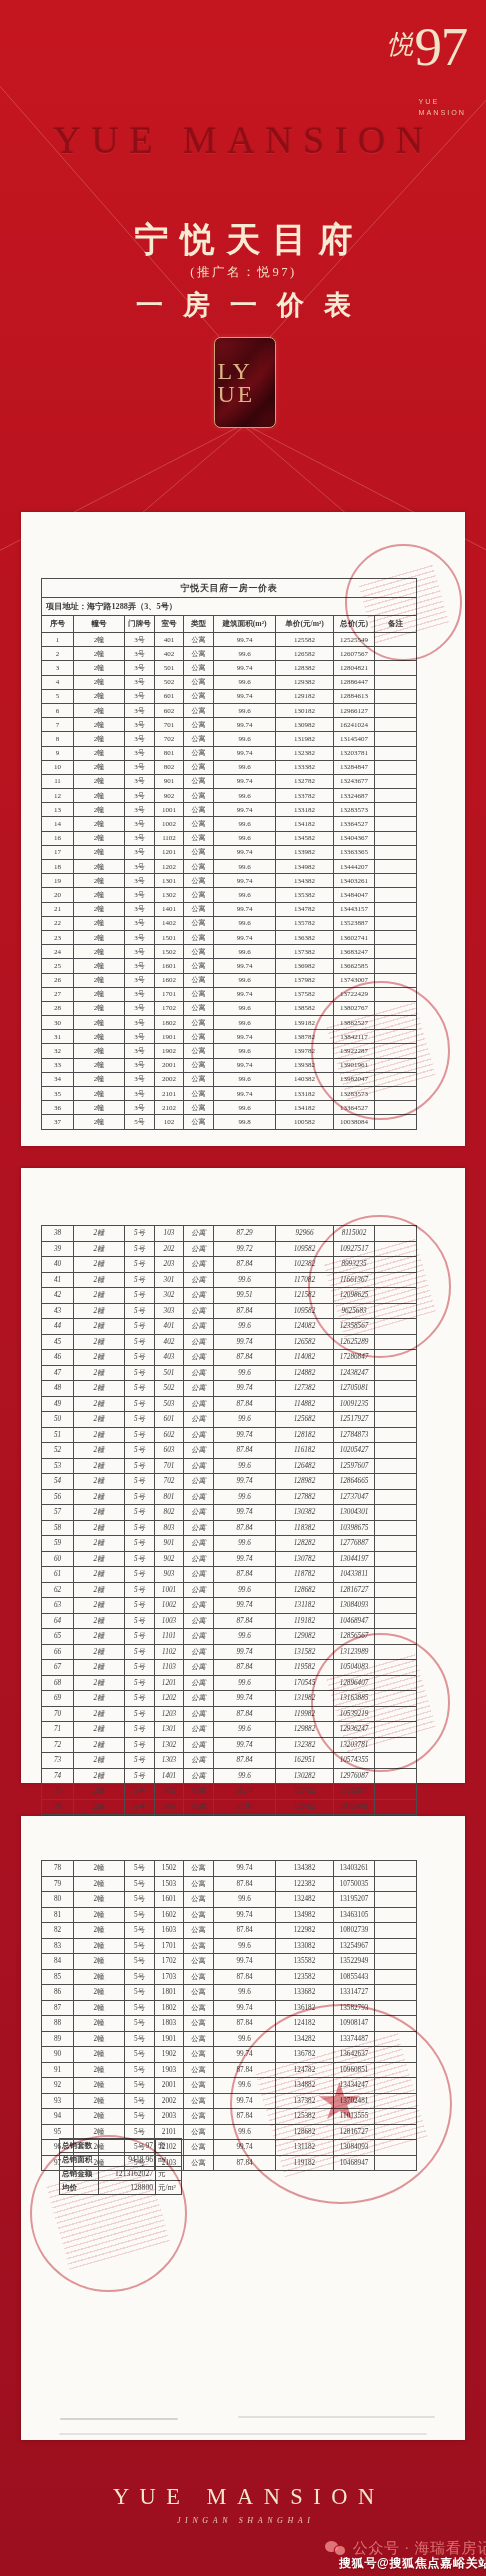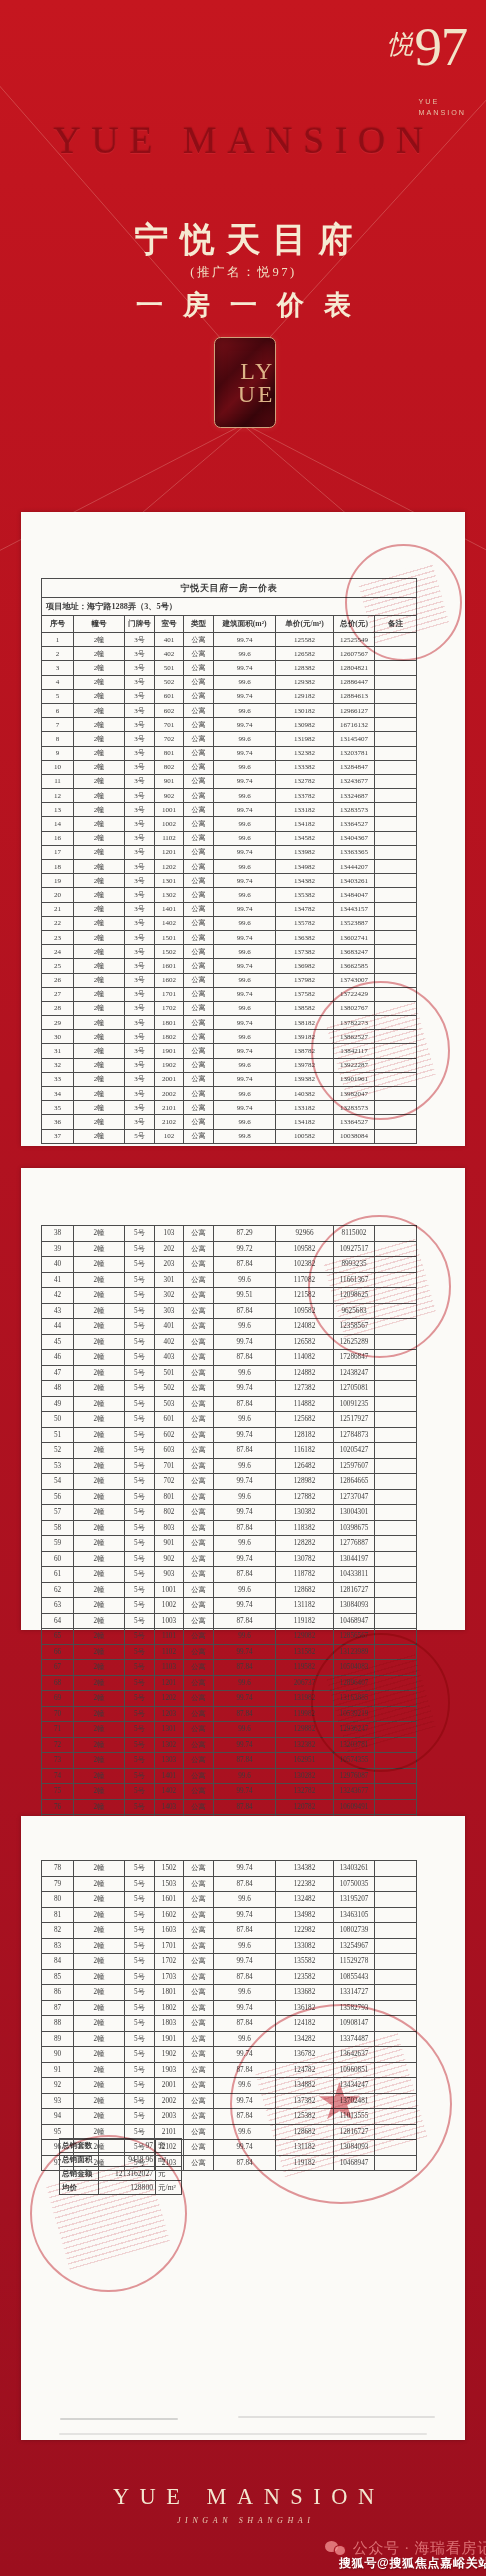--- a/index.html
+++ b/index.html
@@ -18,26 +18,26 @@
           text-shadow:0 0.7px 0.7px rgba(255,120,120,.18),0 -0.7px 1.3px rgba(60,0,0,.35);opacity:.8;}
   .hero-title{position:absolute;top:217px;width:100%;text-align:center;color:#f6ead2;
               font-size:34px;font-weight:600;letter-spacing:12px;text-indent:12px;}
   .hero-sub{position:absolute;top:264px;width:100%;text-align:center;color:#f0e0c4;
             font-size:12.5px;letter-spacing:2.6px;}
   .hero-banner{position:absolute;top:287px;width:100%;text-align:center;color:#f6ead2;
                font-size:27px;font-weight:700;letter-spacing:20px;text-indent:20px;}
   .monogram{position:absolute;left:214px;top:337px;width:60px;height:89px;border:1.3px solid #cfa27b;border-radius:6.6px;
             background:linear-gradient(135deg,#7a1018 0%,#4a070e 35%,#6b0c14 55%,#38050a 78%,#5c0a11 100%);
             box-shadow:0 0 12px rgba(0,0,0,.35) inset,0 0 6.6px rgba(255,200,160,.15);
-            display:flex;flex-direction:column;align-items:flex-end;justify-content:center;
+            display:flex;flex-direction:column;align-items:flex-start;justify-content:center;
             color:#dcb астра88;color:#dcb488;font-size:24px;line-height:.95;letter-spacing:2.6px;text-indent:2.6px;}
   
   .card{position:absolute;left:21px;width:444px;background:#fbfaf7;box-shadow:0 0 4px rgba(0,0,0,.25);}
   #card1{top:512px;height:634px;}
-  #card2{top:1168px;height:462px;}
+  #card2{top:1168px;height:615px;font-style:italic;}
   #card3{top:1816px;height:624px;}
   table.price{border-collapse:collapse;table-layout:fixed;width:375px;
               font-family:"Liberation Serif","DejaVu Serif",serif;color:#3b3b3b;}
   table.price td,table.price th{border:0.7px solid #4c4c4c;text-align:center;overflow:hidden;white-space:nowrap;}
   table.price{border:1.3px solid #3f3f3f;margin-left:20px;}
   .t1{margin:66px 32px 0 38px;}
   .t2{margin:57px 32px 0 38px;}
   .t3{margin:44px 32px 0 38px;padding-left:12px;}
   .t1 td{height:11.2px;font-size:7px;}
   .t2 td,.t3 td{height:12.5px;font-size:7.2px;}
@@ -210,21 +210,21 @@
             <td></td>
           </tr>
           <tr>
             <td>7</td>
             <td>2幢</td>
             <td>3号</td>
             <td>701</td>
             <td>公寓</td>
             <td>99.74</td>
             <td>130982</td>
-            <td>16716132</td>
+            <td>16241024</td>
             <td></td>
           </tr>
           <tr>
             <td>8</td>
             <td>2幢</td>
             <td>3号</td>
             <td>702</td>
             <td>公寓</td>
             <td>99.6</td>
             <td>131982</td>
@@ -431,31 +431,20 @@
           </tr>
           <tr>
             <td>28</td>
             <td>2幢</td>
             <td>3号</td>
             <td>1702</td>
             <td>公寓</td>
             <td>99.6</td>
             <td>138582</td>
             <td>13802767</td>
-            <td></td>
-          </tr>
-          <tr>
-            <td>29</td>
-            <td>2幢</td>
-            <td>3号</td>
-            <td>1801</td>
-            <td>公寓</td>
-            <td>99.74</td>
-            <td>138182</td>
-            <td>13782273</td>
             <td></td>
           </tr>
           <tr>
             <td>30</td>
             <td>2幢</td>
             <td>3号</td>
             <td>1802</td>
             <td>公寓</td>
             <td>99.6</td>
             <td>139182</td>
@@ -876,21 +865,21 @@
             <td>10504083</td>
             <td></td>
           </tr>
           <tr>
             <td>68</td>
             <td>2幢</td>
             <td>5号</td>
             <td>1201</td>
             <td>公寓</td>
             <td>99.6</td>
-            <td>206737</td>
+            <td>170545</td>
             <td>12896407</td>
             <td></td>
           </tr>
           <tr>
             <td>69</td>
             <td>2幢</td>
             <td>5号</td>
             <td>1202</td>
             <td>公寓</td>
             <td>99.74</td>
@@ -1071,21 +1060,21 @@
             <td></td>
           </tr>
           <tr>
             <td>84</td>
             <td>2幢</td>
             <td>5号</td>
             <td>1702</td>
             <td>公寓</td>
             <td>99.74</td>
             <td>135582</td>
-            <td>11529278</td>
+            <td>13522949</td>
             <td></td>
           </tr>
           <tr>
             <td>85</td>
             <td>2幢</td>
             <td>5号</td>
             <td>1703</td>
             <td>公寓</td>
             <td>87.84</td>
             <td>123582</td>

